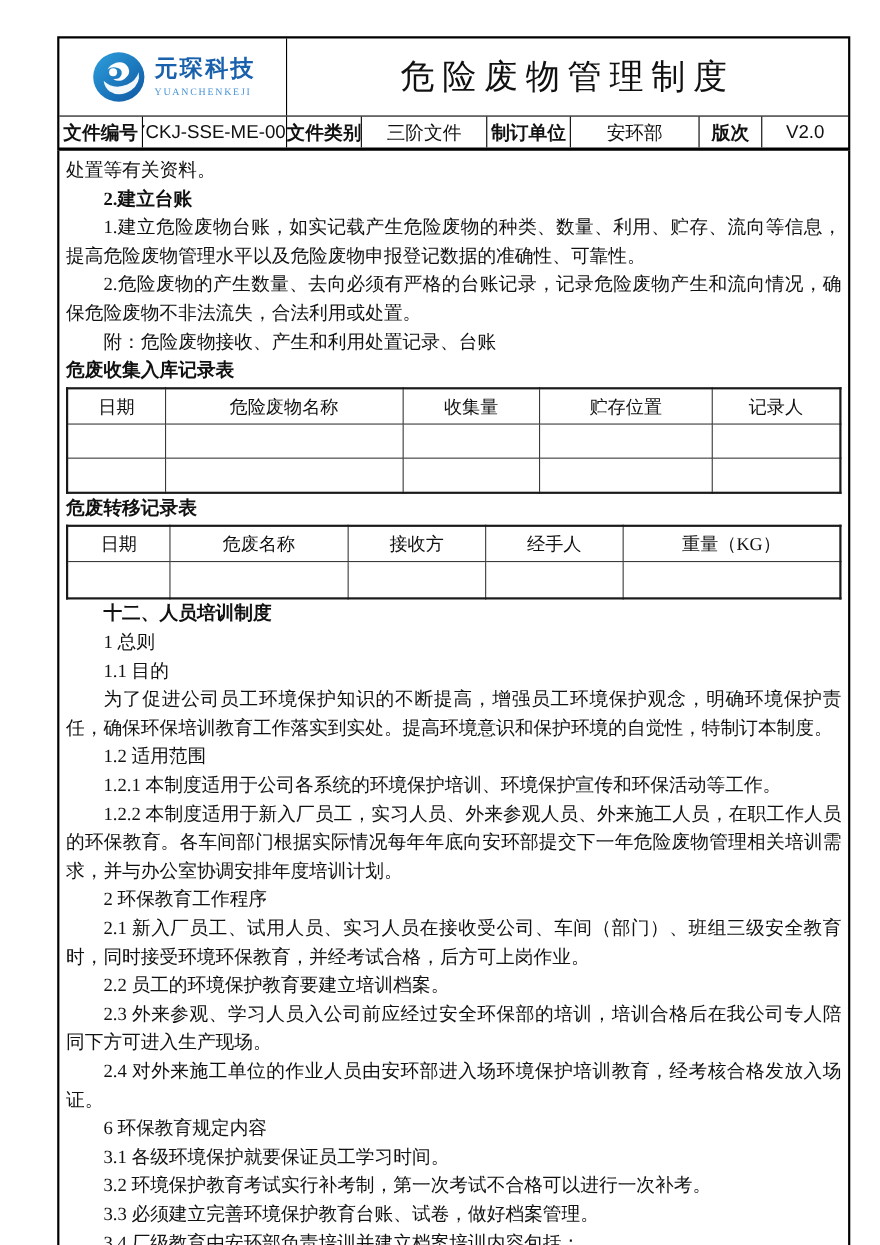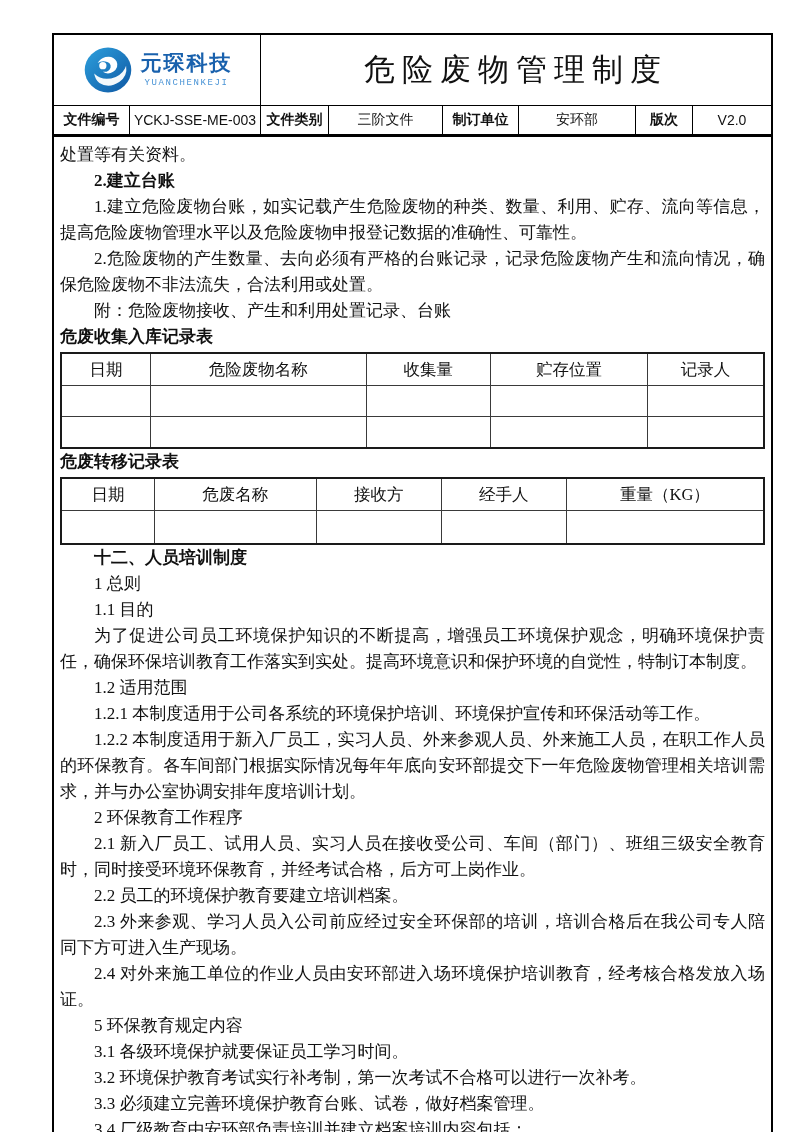--- a/index.html
+++ b/index.html
@@ -28,38 +28,38 @@
     border-right:1.5px solid #000;
     display:flex;align-items:center;justify-content:center;gap:7px;
   }
   .logo-mark{width:52px;height:50px;flex:0 0 auto;}
   .logo-text{display:flex;flex-direction:column;line-height:1;}
   .logo-cn{
     font-family:"Liberation Sans","DejaVu Sans",sans-serif;
     font-size:21px;font-weight:bold;color:#1961ad;letter-spacing:2px;
   }
   .logo-en{
-    font-family:Liberation Mono, monospace;
-    font-size:9px;color:#4a94d6;letter-spacing:1.6px;margin-top:6px;text-align:center;
+    font-family:Liberation Serif, serif;
+    font-size:9px;color:#4a94d6;letter-spacing:1.6px;margin-top:6px;
   }
   .title-cell{
     display:flex;align-items:center;justify-content:center;
   }
   .doc-title{
     font-size:31px;font-weight:normal;letter-spacing:7px;
     font-family:"Liberation Serif","DejaVu Serif",serif;
   }
   .hdr-info{
     display:grid;
     grid-template-columns:76px 131px 68px 114px 76px 117px 57px 1fr;
     height:28px;border-top:1.5px solid #000;
   }
   .hdr-info>div{
     display:flex;align-items:center;justify-content:center;
-    font-size:14px;border-right:1.5px solid #000;overflow:hidden;white-space:nowrap;
+    font-size:17px;border-right:1.5px solid #000;overflow:hidden;white-space:nowrap;
   }
   .hdr-info>div:last-child{border-right:none;}
   .info-label{font-weight:bold;}
   .info-value-latin{font-family:"Liberation Sans","DejaVu Sans",sans-serif;font-size:14.5px;}
   
   .bodybox{
     box-sizing:border-box;
     border:2px solid #000;border-top:none;border-bottom:3px solid #000;
     height:1092px;
     padding:5px 6px 0 6px;
@@ -197,21 +197,21 @@
       <p class="ind">1.1 目的</p>
       <p class="ind">为了促进公司员工环境保护知识的不断提高，增强员工环境保护观念，明确环境保护责任，确保环保培训教育工作落实到实处。提高环境意识和保护环境的自觉性，特制订本制度。</p>
       <p class="ind">1.2 适用范围</p>
       <p class="ind">1.2.1 本制度适用于公司各系统的环境保护培训、环境保护宣传和环保活动等工作。</p>
       <p class="ind">1.2.2 本制度适用于新入厂员工，实习人员、外来参观人员、外来施工人员，在职工作人员的环保教育。各车间部门根据实际情况每年年底向安环部提交下一年危险废物管理相关培训需求，并与办公室协调安排年度培训计划。</p>
       <p class="ind">2 环保教育工作程序</p>
       <p class="ind">2.1 新入厂员工、试用人员、实习人员在接收受公司、车间（部门）、班组三级安全教育时，同时接受环境环保教育，并经考试合格，后方可上岗作业。</p>
       <p class="ind">2.2 员工的环境保护教育要建立培训档案。</p>
       <p class="ind">2.3 外来参观、学习人员入公司前应经过安全环保部的培训，培训合格后在我公司专人陪同下方可进入生产现场。</p>
       <p class="ind">2.4 对外来施工单位的作业人员由安环部进入场环境保护培训教育，经考核合格发放入场证。</p>
-      <p class="ind">5 环保教育规定内容</p>
+      <p class="ind">6 环保教育规定内容</p>
       <p class="ind">3.1 各级环境保护就要保证员工学习时间。</p>
       <p class="ind">3.2 环境保护教育考试实行补考制，第一次考试不合格可以进行一次补考。</p>
       <p class="ind">3.3 必须建立完善环境保护教育台账、试卷，做好档案管理。</p>
       <p class="ind">3.4 厂级教育由安环部负责培训并建立档案培训内容包括：</p>
     </div>
 
   </div>
 </div>
 
 </body></html>

